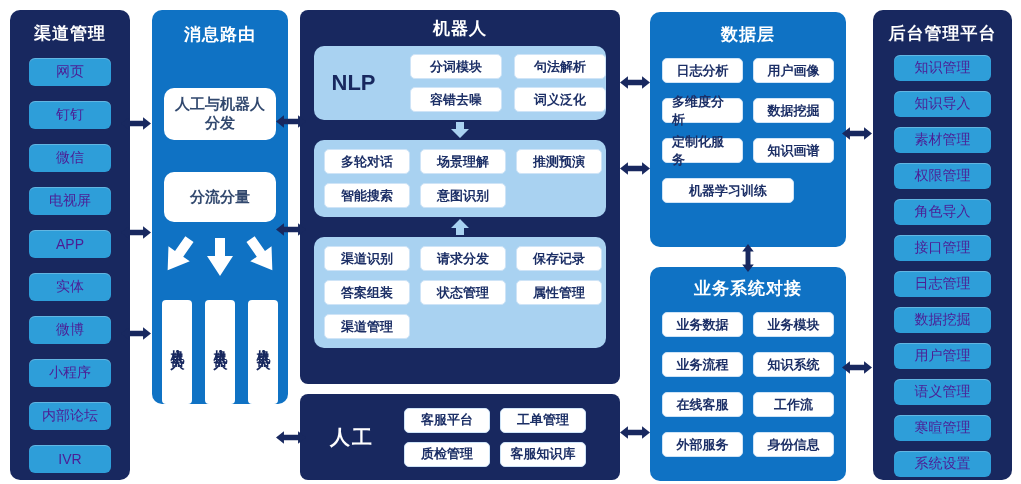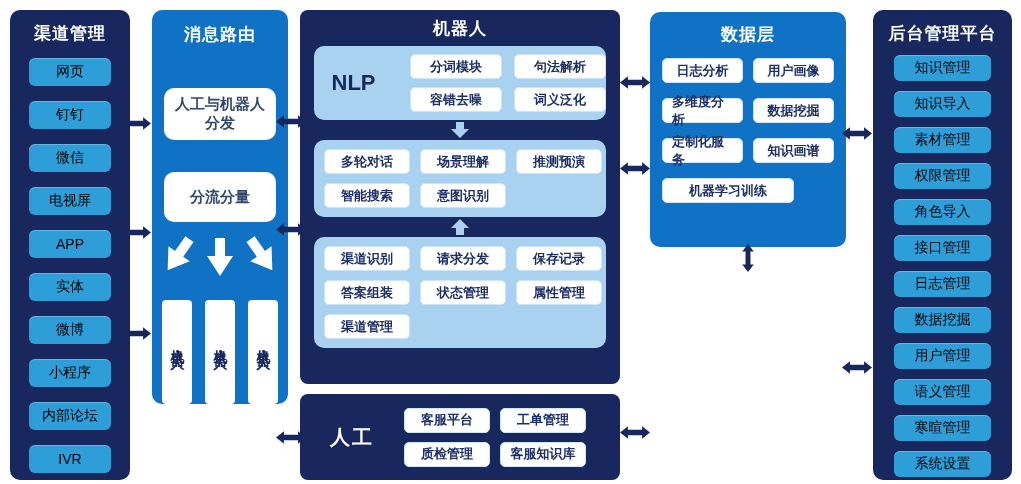--- a/index.html
+++ b/index.html
@@ -6,21 +6,21 @@
   #canvas{position:relative;width:1021px;height:484px;background:#fff;overflow:hidden;}
 
   .panel{position:absolute;box-sizing:border-box;border-radius:10px;}
   .navy{background:#18285f;}
   .blue{background:#0f72c4;}
   .panel-title{color:#fff;font-weight:bold;font-size:17px;text-align:center;letter-spacing:1px;line-height:22px;}
 
   
   #channel-panel{left:10px;top:10px;width:120px;height:470px;padding:13px 0 10px;}
   .btn-list{display:flex;flex-direction:column;align-items:center;gap:15px;margin-top:13px;}
-  .side-btn{width:82px;height:28px;background:#2e9ed9;border-radius:6px;color:#000000;font-size:14px;
+  .side-btn{width:82px;height:28px;background:#2e9ed9;border-radius:6px;color:#4c1d95;font-size:14px;
             display:flex;align-items:center;justify-content:center;box-shadow:inset 0 1px 0 rgba(255,255,255,.25);}
 
   
   #routing-panel{left:152px;top:10px;width:136px;height:394px;padding:14px 0 11px;font-family:Liberation Serif, serif;}
   .white-round{background:#fff;border-radius:10px;display:flex;align-items:center;justify-content:center;
                text-align:center;color:#31486e;font-size:15px;font-weight:bold;line-height:19px;padding:0 6px;box-sizing:border-box;}
   #dispatch-box{margin:42px 12px 0;height:52px;}
   #split-box{margin:32px 12px 0;height:50px;}
   .triple-arrow{display:block;margin:14px auto 0;}
   .bots-row{display:flex;justify-content:center;gap:13px;margin-top:8px;}
@@ -167,20 +167,33 @@
       <div class="chip">日志分析</div>
       <div class="chip">用户画像</div>
       <div class="chip">多维度分析</div>
       <div class="chip">数据挖掘</div>
       <div class="chip">定制化服务</div>
       <div class="chip">知识画谱</div>
       <div class="chip wide">机器学习训练</div>
     </div>
   </div>
 
+  <div id="business-panel" class="panel blue">
+    <div class="panel-title">业务系统对接</div>
+    <div class="grid-2">
+      <div class="chip">业务数据</div>
+      <div class="chip">业务模块</div>
+      <div class="chip">业务流程</div>
+      <div class="chip">知识系统</div>
+      <div class="chip">在线客服</div>
+      <div class="chip">工作流</div>
+      <div class="chip">外部服务</div>
+      <div class="chip">身份信息</div>
+    </div>
+  </div>
 
   <div id="admin-panel" class="panel navy">
     <div class="panel-title">后台管理平台</div>
     <div class="btn-list">
       <div class="side-btn">知识管理</div>
       <div class="side-btn">知识导入</div>
       <div class="side-btn">素材管理</div>
       <div class="side-btn">权限管理</div>
       <div class="side-btn">角色导入</div>
       <div class="side-btn">接口管理</div>

